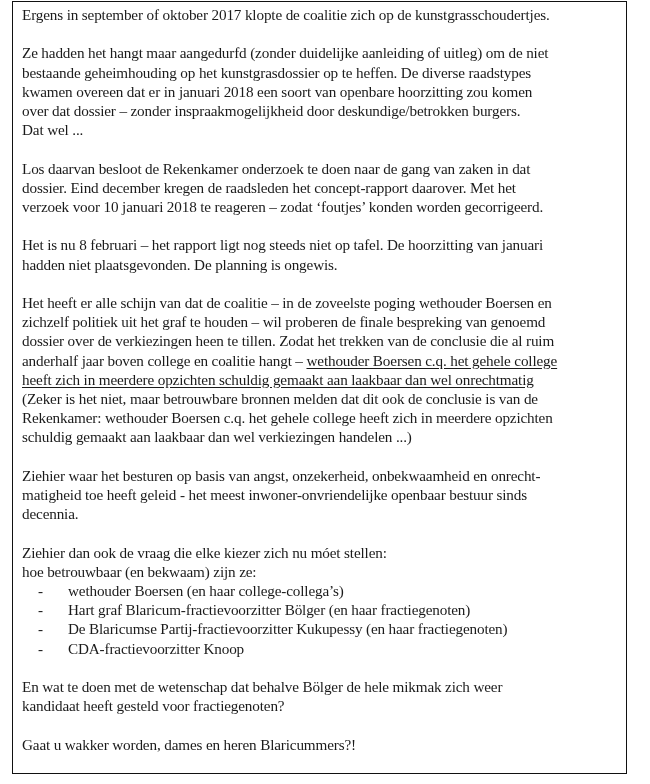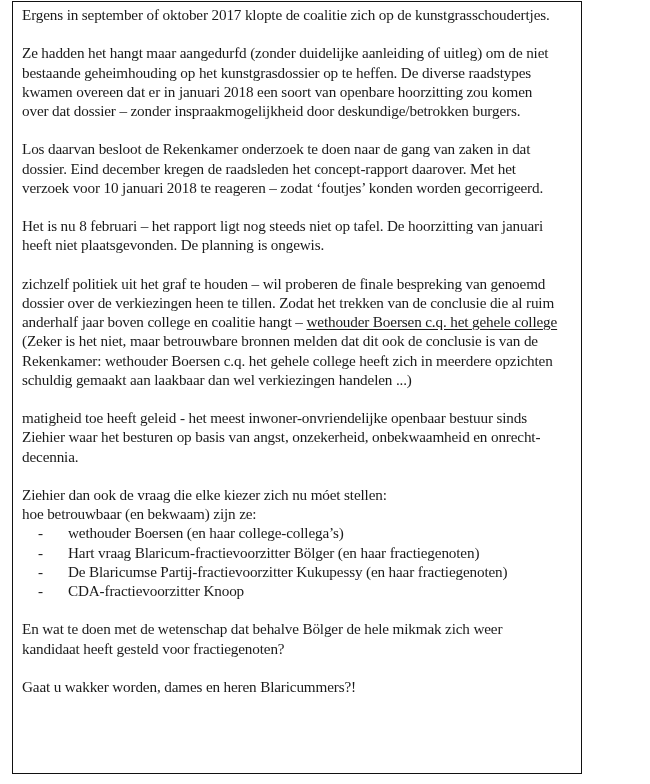--- a/index.html
+++ b/index.html
@@ -10,21 +10,21 @@
     body {
       width: 650px;
       height: 784px;
       position: relative;
       overflow: hidden;
     }
     .doc-frame {
       position: absolute;
       left: 12px;
       top: 1px;
-      width: 570px;
+      width: 615px;
       height: 773px;
       border: 1.5px solid #111;
       box-sizing: border-box;
       padding: 3px 20px 0 9px;
       font-family: "Liberation Serif", "DejaVu Serif", serif;
       font-size: 15.2px;
       line-height: 19.2px;
       color: #1a1a1a;
       letter-spacing: -0.15px;
     }
@@ -65,59 +65,62 @@
 
   <p class="para">
     <span class="line">Ergens in september of oktober 2017 klopte de coalitie zich op de kunstgrasschoudertjes.</span>
   </p>
 
   <p class="para">
     <span class="line">Ze hadden het hangt maar aangedurfd (zonder duidelijke aanleiding of uitleg) om de niet</span>
     <span class="line">bestaande geheimhouding op het kunstgrasdossier op te heffen. De diverse raadstypes</span>
     <span class="line">kwamen overeen dat er in januari 2018 een soort van openbare hoorzitting zou komen</span>
     <span class="line">over dat dossier – zonder inspraakmogelijkheid door deskundige/betrokken burgers.</span>
+    <span class="line">Dat wel ...</span>
   </p>
 
   <p class="para">
     <span class="line">Los daarvan besloot de Rekenkamer onderzoek te doen naar de gang van zaken in dat</span>
     <span class="line">dossier. Eind december kregen de raadsleden het concept-rapport daarover. Met het</span>
     <span class="line">verzoek voor 10 januari 2018 te reageren – zodat ‘foutjes’ konden worden gecorrigeerd.</span>
   </p>
 
   <p class="para">
     <span class="line">Het is nu 8 februari – het rapport ligt nog steeds niet op tafel. De hoorzitting van januari</span>
-    <span class="line">heeft niet plaatsgevonden. De planning is ongewis.</span>
+    <span class="line">hadden niet plaatsgevonden. De planning is ongewis.</span>
   </p>
 
   <p class="para tight">
+    <span class="line">Het heeft er alle schijn van dat de coalitie – in de zoveelste poging wethouder Boersen en</span>
     <span class="line">zichzelf politiek uit het graf te houden – wil proberen de finale bespreking van genoemd</span>
     <span class="line">dossier over de verkiezingen heen te tillen. Zodat het trekken van de conclusie die al ruim</span>
     <span class="line"><span>anderhalf jaar boven college en coalitie hangt – </span><span class="u">wethouder Boersen c.q. het gehele college</span></span>
+    <span class="line"><span class="u">heeft zich in meerdere opzichten schuldig gemaakt aan laakbaar dan wel onrechtmatig</span></span>
   </p>
 
   <p class="para">
     <span class="line">(Zeker is het niet, maar betrouwbare bronnen melden dat dit ook de conclusie is van de</span>
     <span class="line">Rekenkamer: wethouder Boersen c.q. het gehele college heeft zich in meerdere opzichten</span>
     <span class="line">schuldig gemaakt aan laakbaar dan wel verkiezingen handelen ...)</span>
   </p>
 
   <p class="para">
+    <span class="line">Ziehier waar het besturen op basis van angst, onzekerheid, onbekwaamheid en onrecht-</span>
     <span class="line">matigheid toe heeft geleid - het meest inwoner-onvriendelijke openbaar bestuur sinds</span>
-    <span class="line">Ziehier waar het besturen op basis van angst, onzekerheid, onbekwaamheid en onrecht-</span>
     <span class="line">decennia.</span>
   </p>
 
   <p class="para tight">
     <span class="line">Ziehier dan ook de vraag die elke kiezer zich nu móet stellen:</span>
     <span class="line">hoe betrouwbaar (en bekwaam) zijn ze:</span>
   </p>
 
   <ul class="dash-list">
     <li><span class="dash">-</span><span>wethouder Boersen (en haar college-collega’s)</span></li>
-    <li><span class="dash">-</span><span>Hart vraag Blaricum-fractievoorzitter Bölger (en haar fractiegenoten)</span></li>
+    <li><span class="dash">-</span><span>Hart graf Blaricum-fractievoorzitter Bölger (en haar fractiegenoten)</span></li>
     <li><span class="dash">-</span><span>De Blaricumse Partij-fractievoorzitter Kukupessy (en haar fractiegenoten)</span></li>
     <li><span class="dash">-</span><span>CDA-fractievoorzitter Knoop</span></li>
   </ul>
 
   <p class="para">
     <span class="line">En wat te doen met de wetenschap dat behalve Bölger de hele mikmak zich weer</span>
     <span class="line">kandidaat heeft gesteld voor fractiegenoten?</span>
   </p>
 
   <p class="para">

